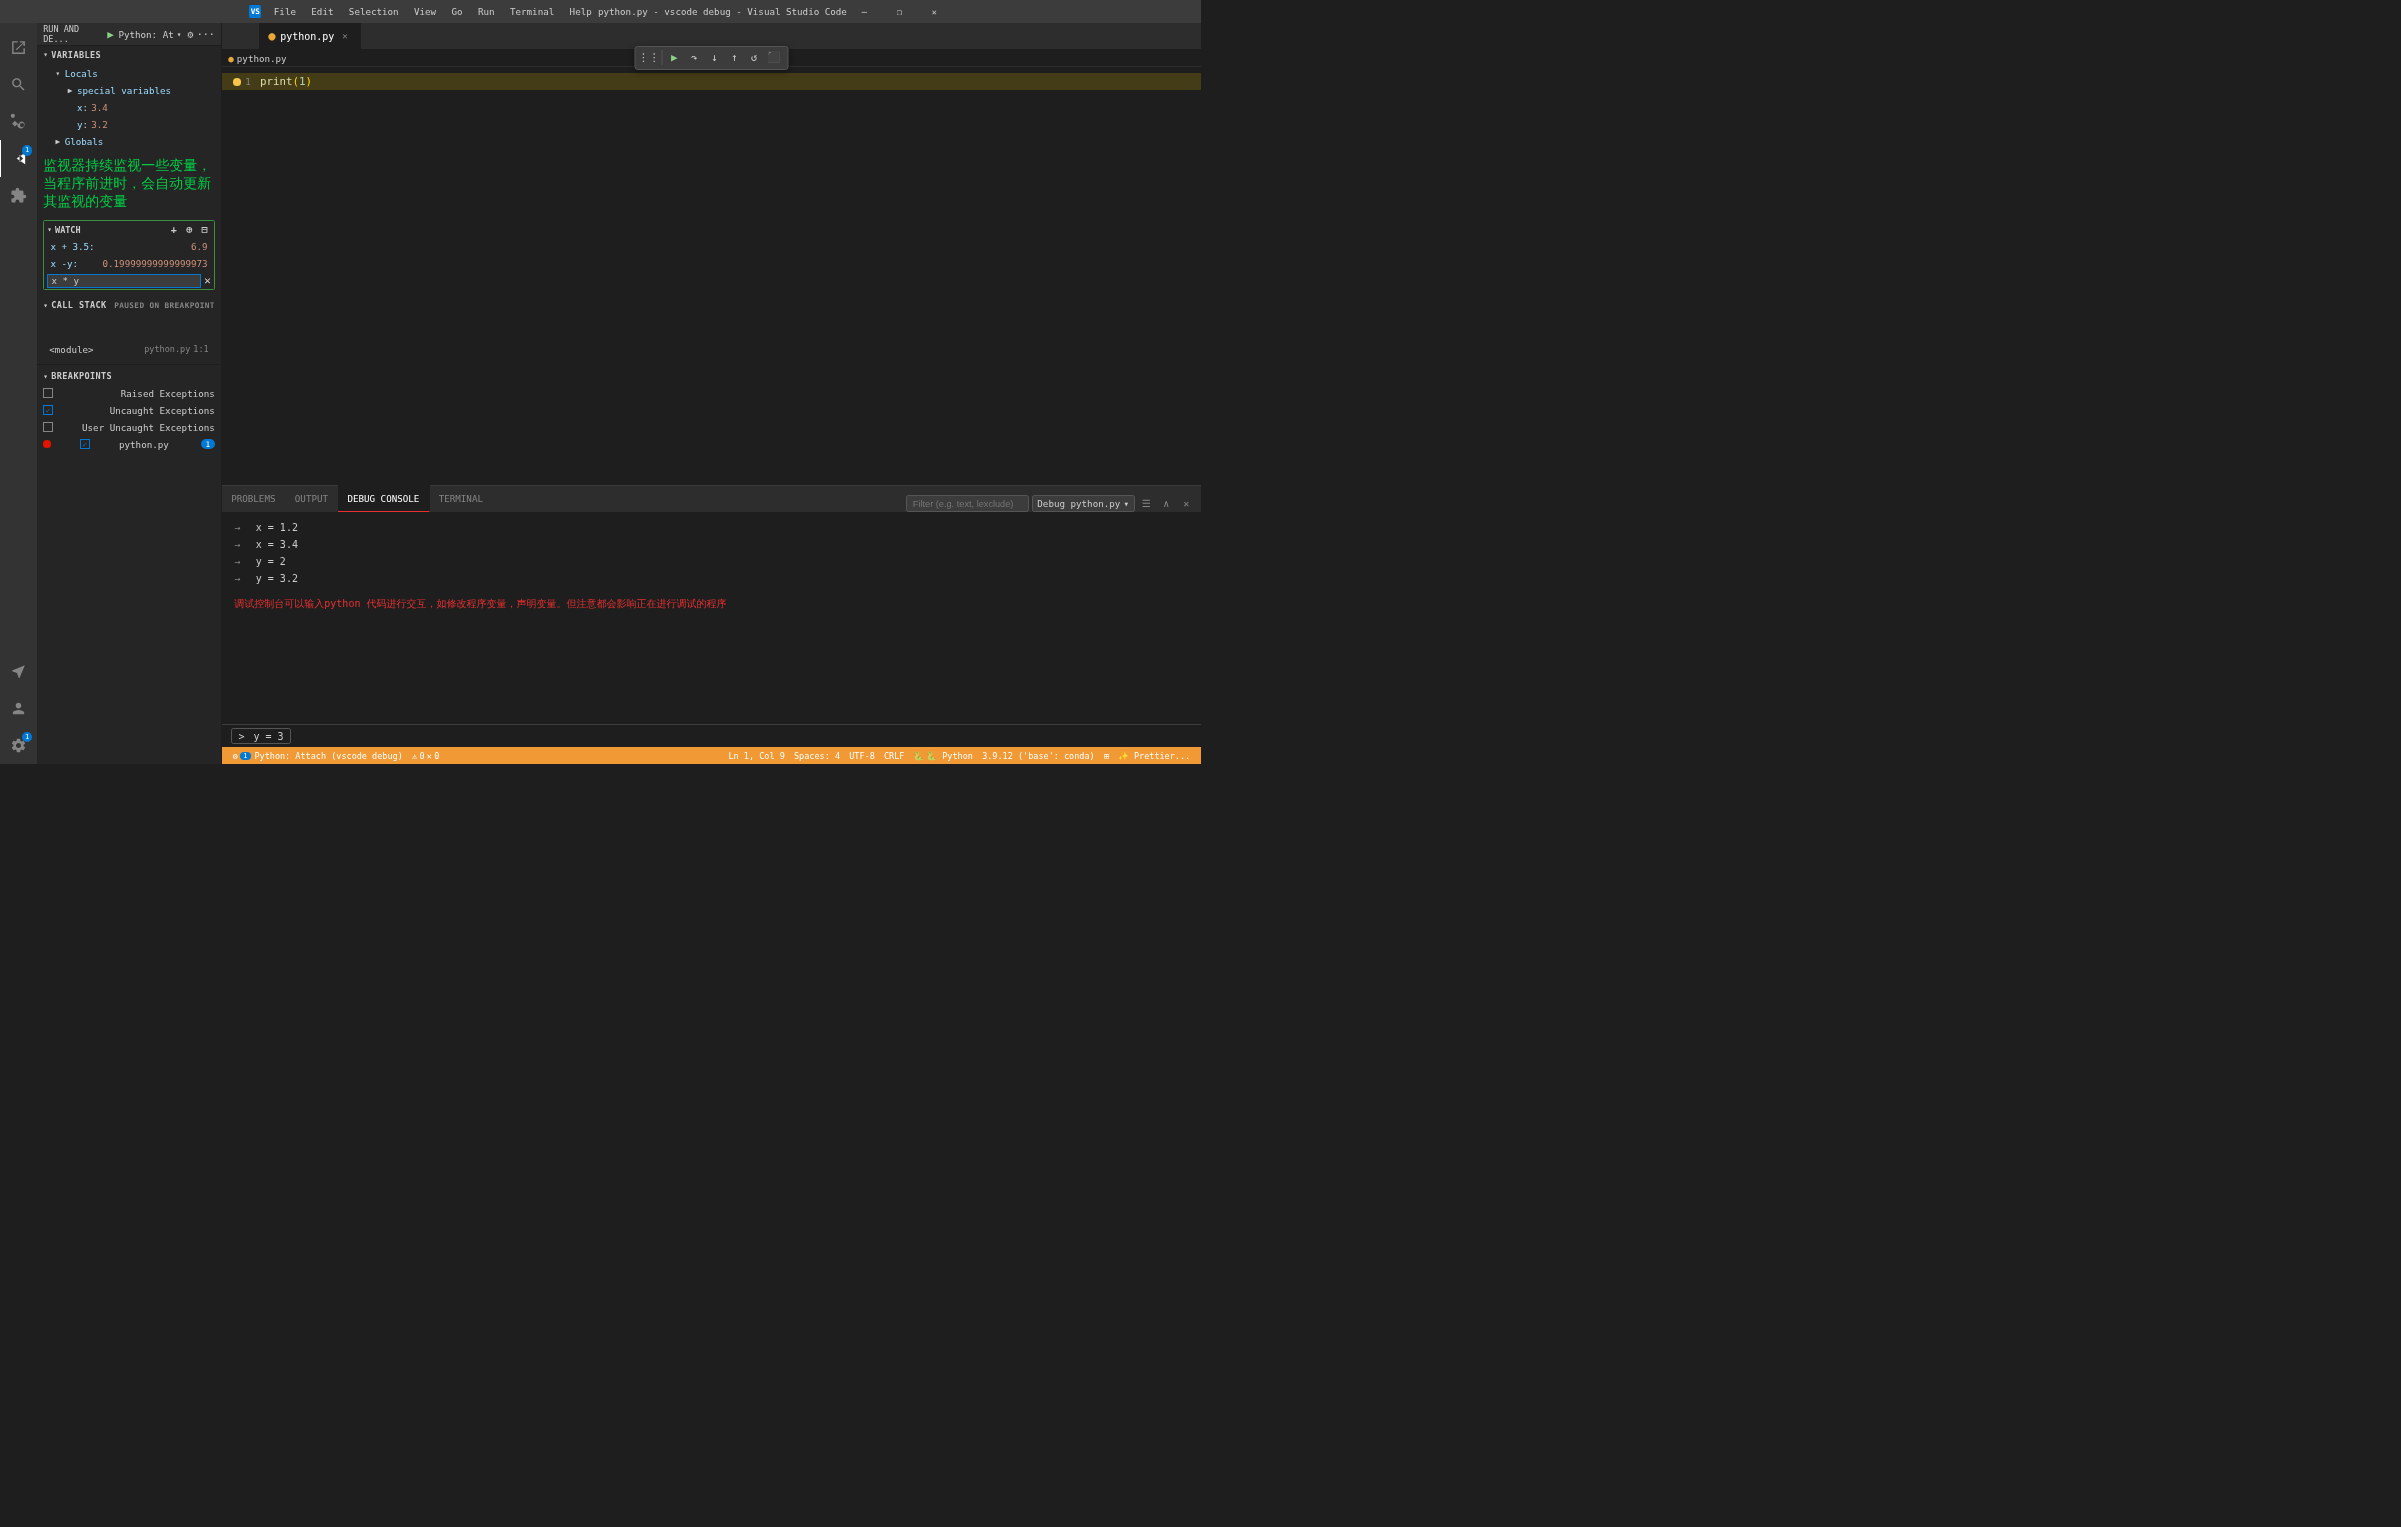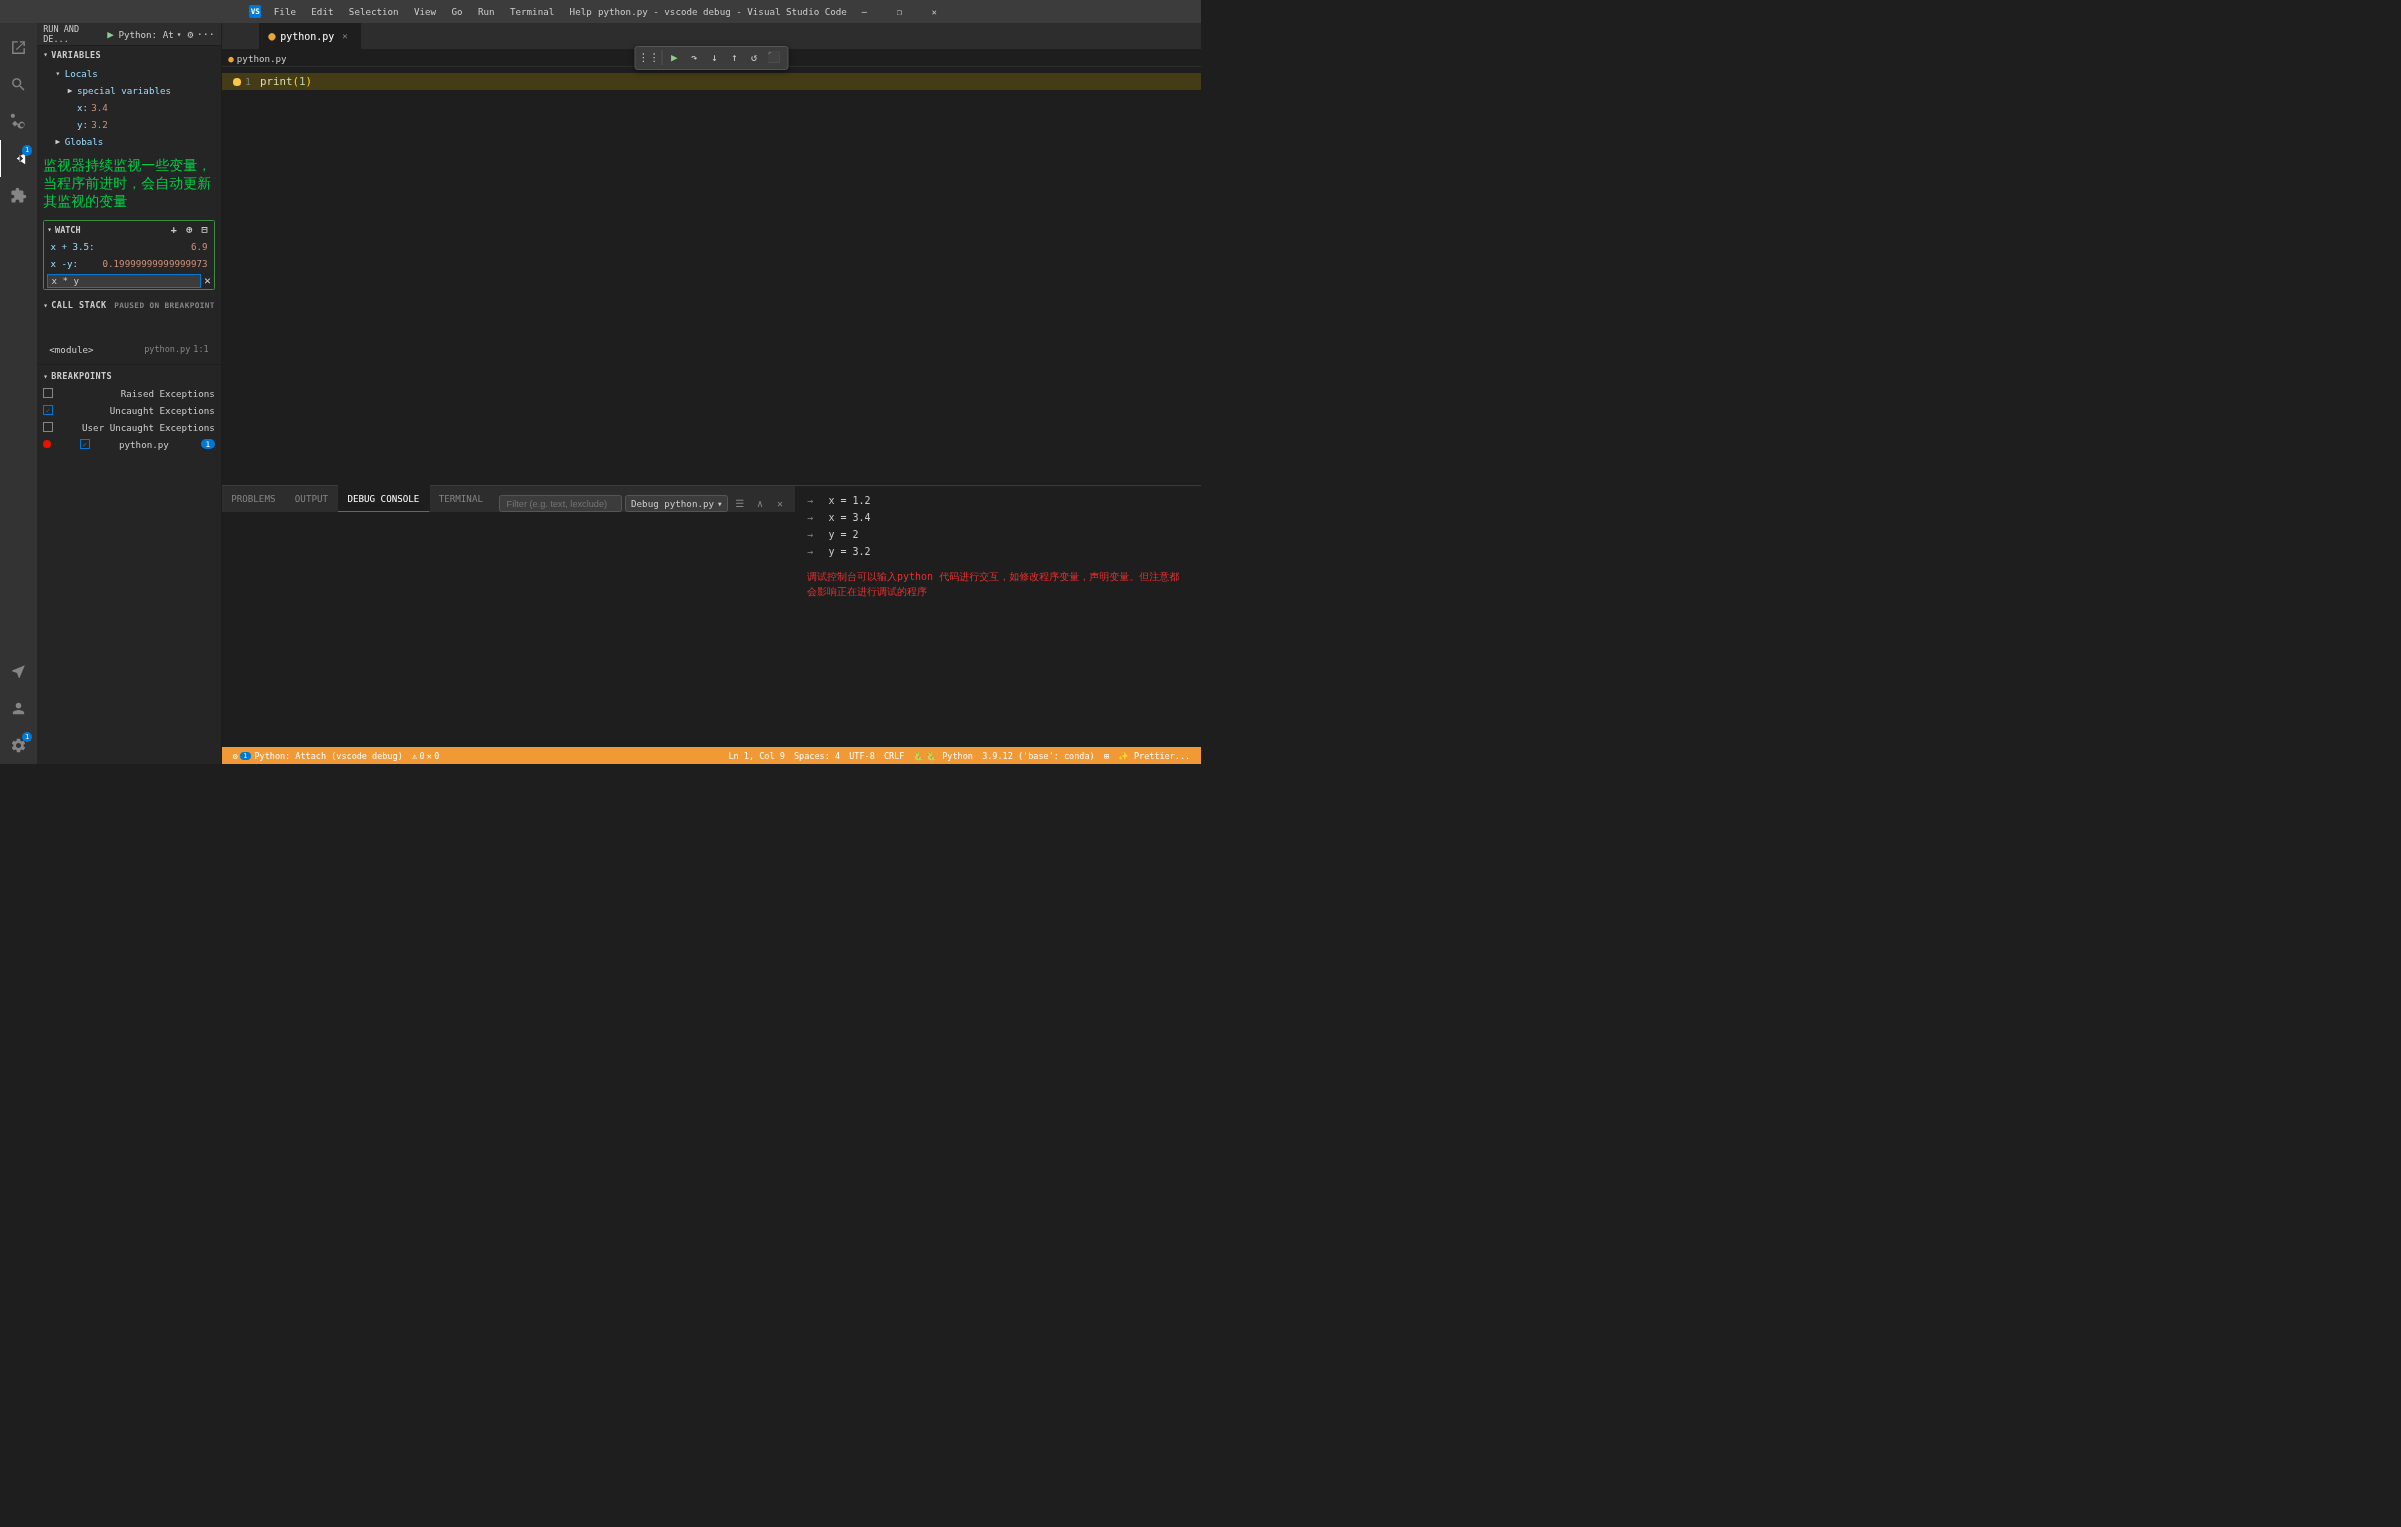--- a/index.html
+++ b/index.html
@@ -435,21 +435,21 @@
     .code-text .fn-name { color: #dcdcaa; }
     .code-text .paren { color: #ffd700; }
     .code-text .num { color: #b5cea8; }
 
     
     .bottom-panel {
       height: 262px;
       background: #1e1e1e;
       border-top: 0.8px solid #3c3c3c;
       display: flex;
-      flex-direction: row;
+      flex-direction: column;
       flex-shrink: 0;
     }
     .panel-tabs {
       background: #2d2d2d;
       height: 27px;
       display: flex;
       align-items: flex-end;
       flex-shrink: 0;
       border-bottom: 0.8px solid #1e1e1e;
     }
@@ -862,20 +862,26 @@
             <span class="console-arrow">→</span>
             <span class="console-text">y = 2</span>
           </div>
           <div class="console-line">
             <span class="console-arrow">→</span>
             <span class="console-text">y = 3.2</span>
           </div>
           <div class="console-annotation">调试控制台可以输入python 代码进行交互，如修改程序变量，声明变量。但注意都会影响正在进行调试的程序</div>
         </div>
 
+        <div class="terminal-input-bar">
+          <span style="color:#cccccc;font-size:10px;font-family:Consolas,monospace;border:0.8px solid #555;border-radius:2.3px;padding:1.5px 6.2px;">
+            <span class="terminal-prompt">&gt;</span>
+            <span style="margin-left:3.1px;color:#cccccc;">y = 3</span>
+          </span>
+        </div>
       </div>
     </div>
 
     <div class="status-bar">
       <div class="sb-item">
         <span>⚙</span>
         <span style="background:#0078d4;color:white;font-size:7px;border-radius:6.2px;padding:0 3.1px;margin-right:1.5px;">1</span>
         <span>Python: Attach (vscode debug)</span>
       </div>
       <div class="sb-item">

